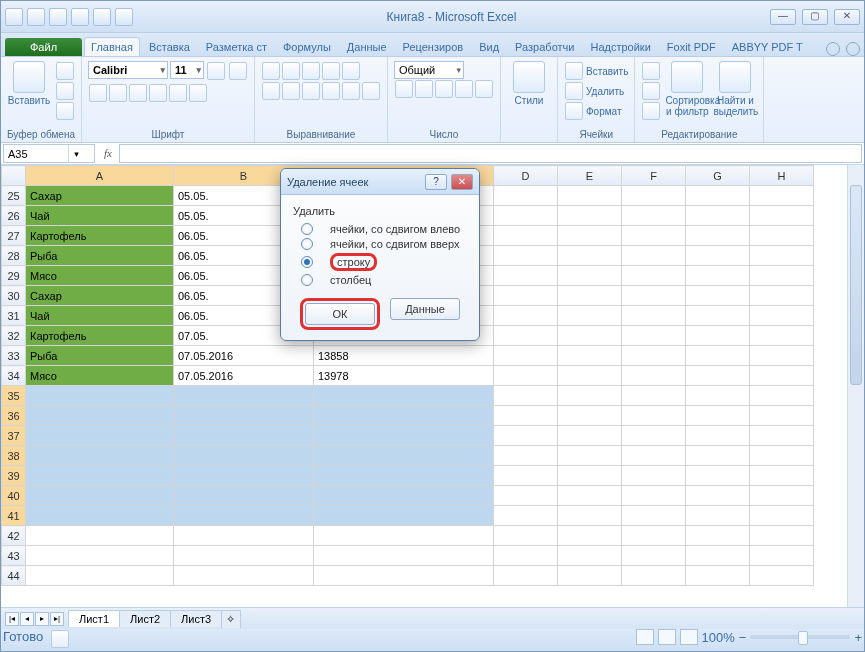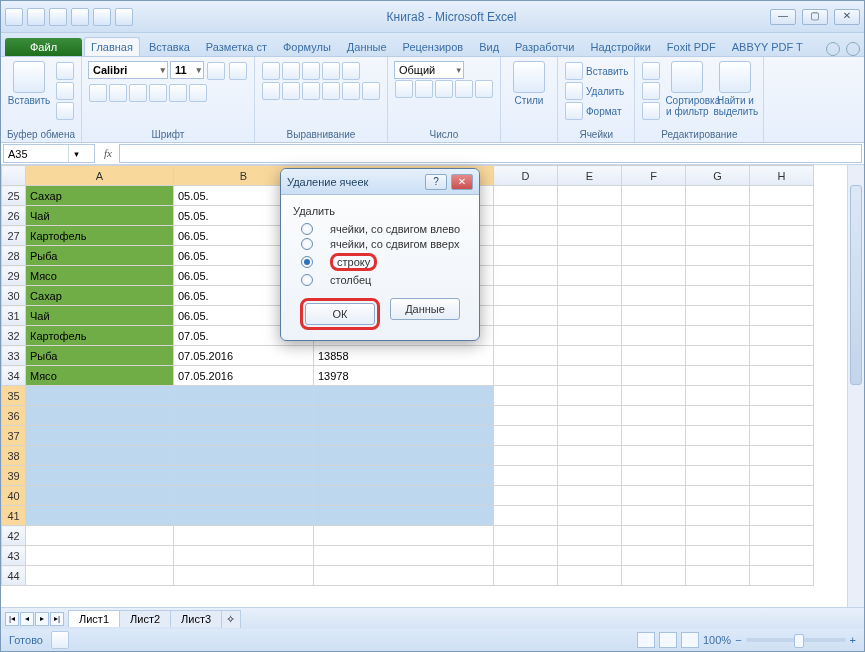--- a/index.html
+++ b/index.html
@@ -44,21 +44,21 @@
 .grid th.sel-col { background: #f9d89c; }
 .col-A { width: 148px; } .col-B { width: 140px; } .col-C { width: 180px; } .col-nrm { width: 64px; }
 .cell-green { background: #70ad47; }
 .cell-blue { background: #bdd7ee; }
 .cell-right { text-align: right; }
 .tabs-row { height: 22px; background: linear-gradient(#e8f0fb,#d6e4f5); display: flex; align-items: center; border-top: 1px solid #c2d4ea; font-size: 10px; }
 .nav-ar { display: flex; gap: 1px; padding: 0 4px; }
 .nav-ar div { width: 14px; height: 14px; border: 1px solid #a8c1df; background: #f4f9ff; text-align: center; line-height: 12px; font-size: 8px; }
 .sheet-tab { padding: 2px 10px; background: #fff; border: 1px solid #b9cde4; border-bottom: none; margin-right: -1px; font-size: 11px; }
 .sheet-tab.inactive { background: #e4ecf7; }
-.status { height: 22px; background: linear-gradient(#dce9f8,#cfe0f4); display: flex; align-items: center; padding: 0 8px; color: #3b6ea5; font-size: 11px; }
+.status { height: 22px; background: linear-gradient(#dce9f8,#cfe0f4); display: flex; align-items: flex-start; padding: 0 2px; color: #3b6ea5; font-size: 13px; }
 .status .right { margin-left: auto; display: flex; gap: 4px; align-items: center; }
 .view-btn { width: 18px; height: 16px; border: 1px solid #a8c1df; background: #f4f9ff; }
 .zoom-track { width: 100px; height: 4px; background: #c3d5ea; position: relative; border-radius: 2px; }
 .zoom-track:before { content: ""; position: absolute; left: 48px; top: -4px; width: 8px; height: 12px; background: #f4f9ff; border: 1px solid #a8c1df; border-radius: 2px; }
 
 .dialog { position: absolute; left: 280px; top: 168px; width: 200px; background: linear-gradient(#fdfefe,#eef3f9); border: 1px solid #5a7ba0; border-radius: 6px; box-shadow: 0 4px 16px rgba(0,0,0,.35); }
 .dlg-title { height: 26px; background: linear-gradient(#e7f0fb,#cadff5); border-radius: 6px 6px 0 0; display: flex; align-items: center; padding: 0 6px; font-size: 11px; color: #1e3e5e; border-bottom: 1px solid #aac2de; }
 .dlg-title .dlg-ctl { margin-left: auto; display: flex; gap: 4px; }
 .dlg-title .dlg-ctl div { width: 22px; height: 16px; border: 1px solid #8fa9c8; background: linear-gradient(#f4f9ff,#d8e6f6); border-radius: 2px; text-align: center; font-size: 10px; line-height: 14px; }
 .dlg-title .dlg-ctl .close { background: linear-gradient(#e58a8a,#c94f4f); color: #fff; }

